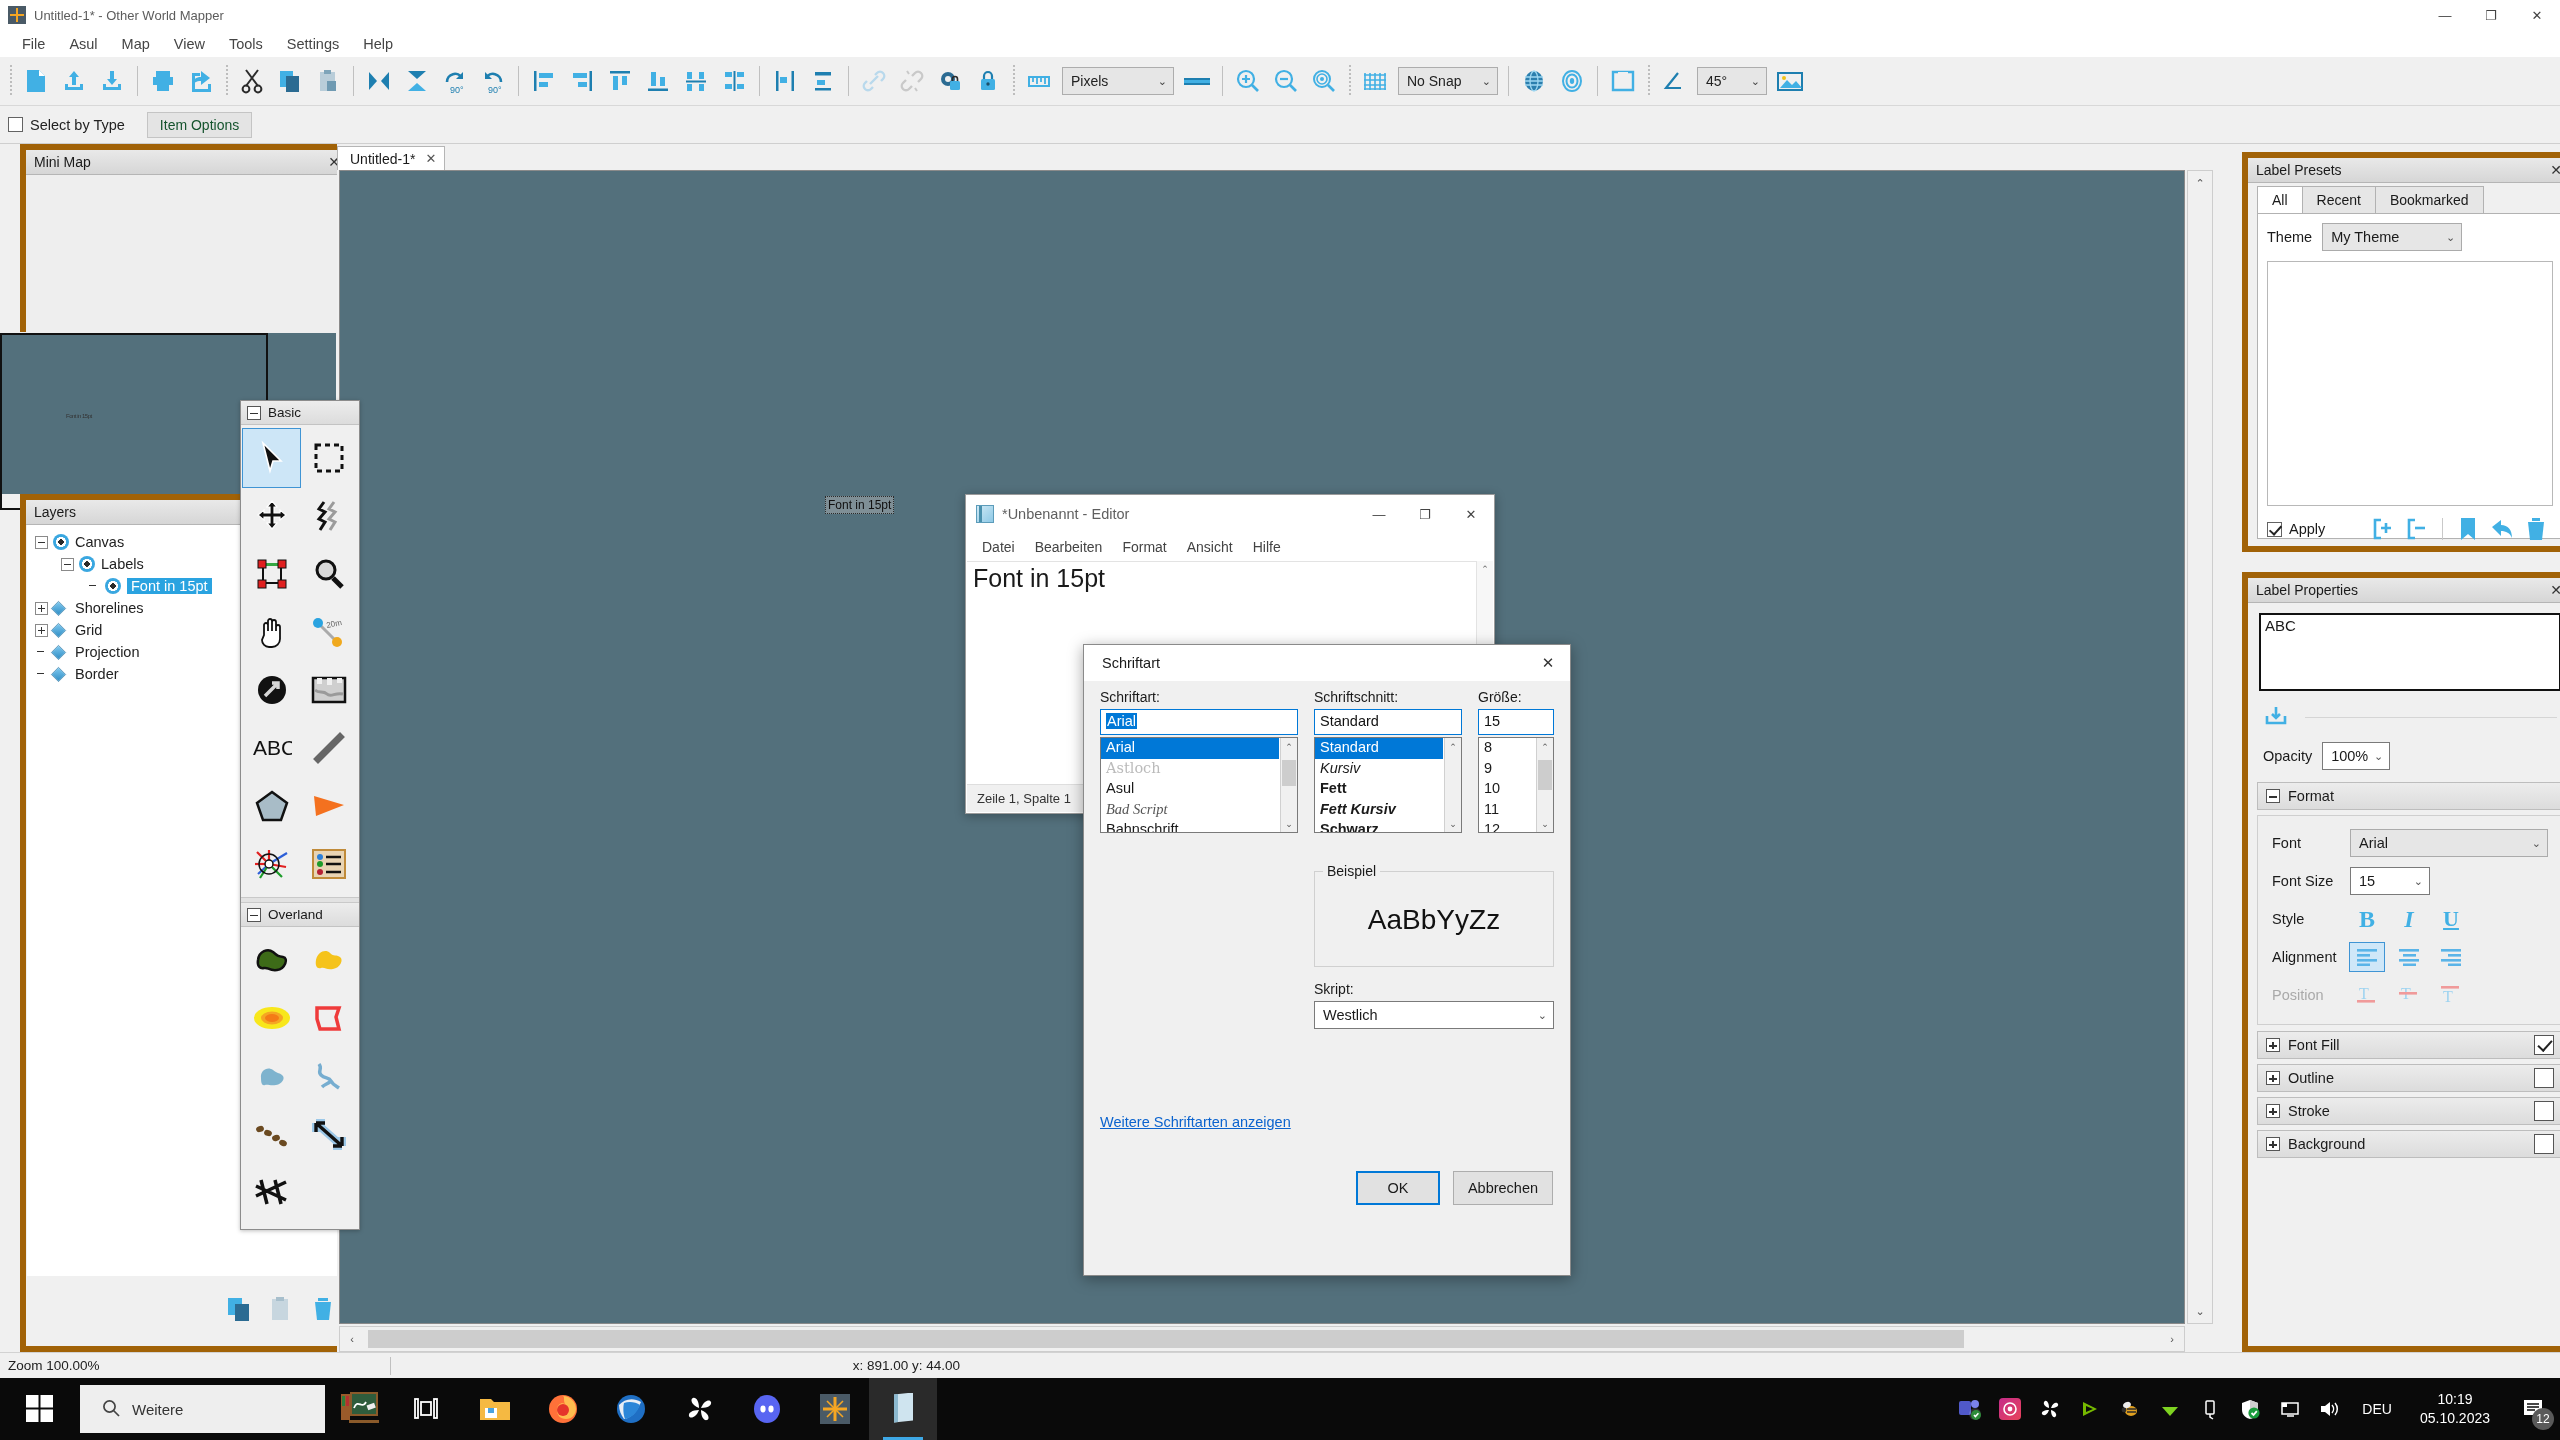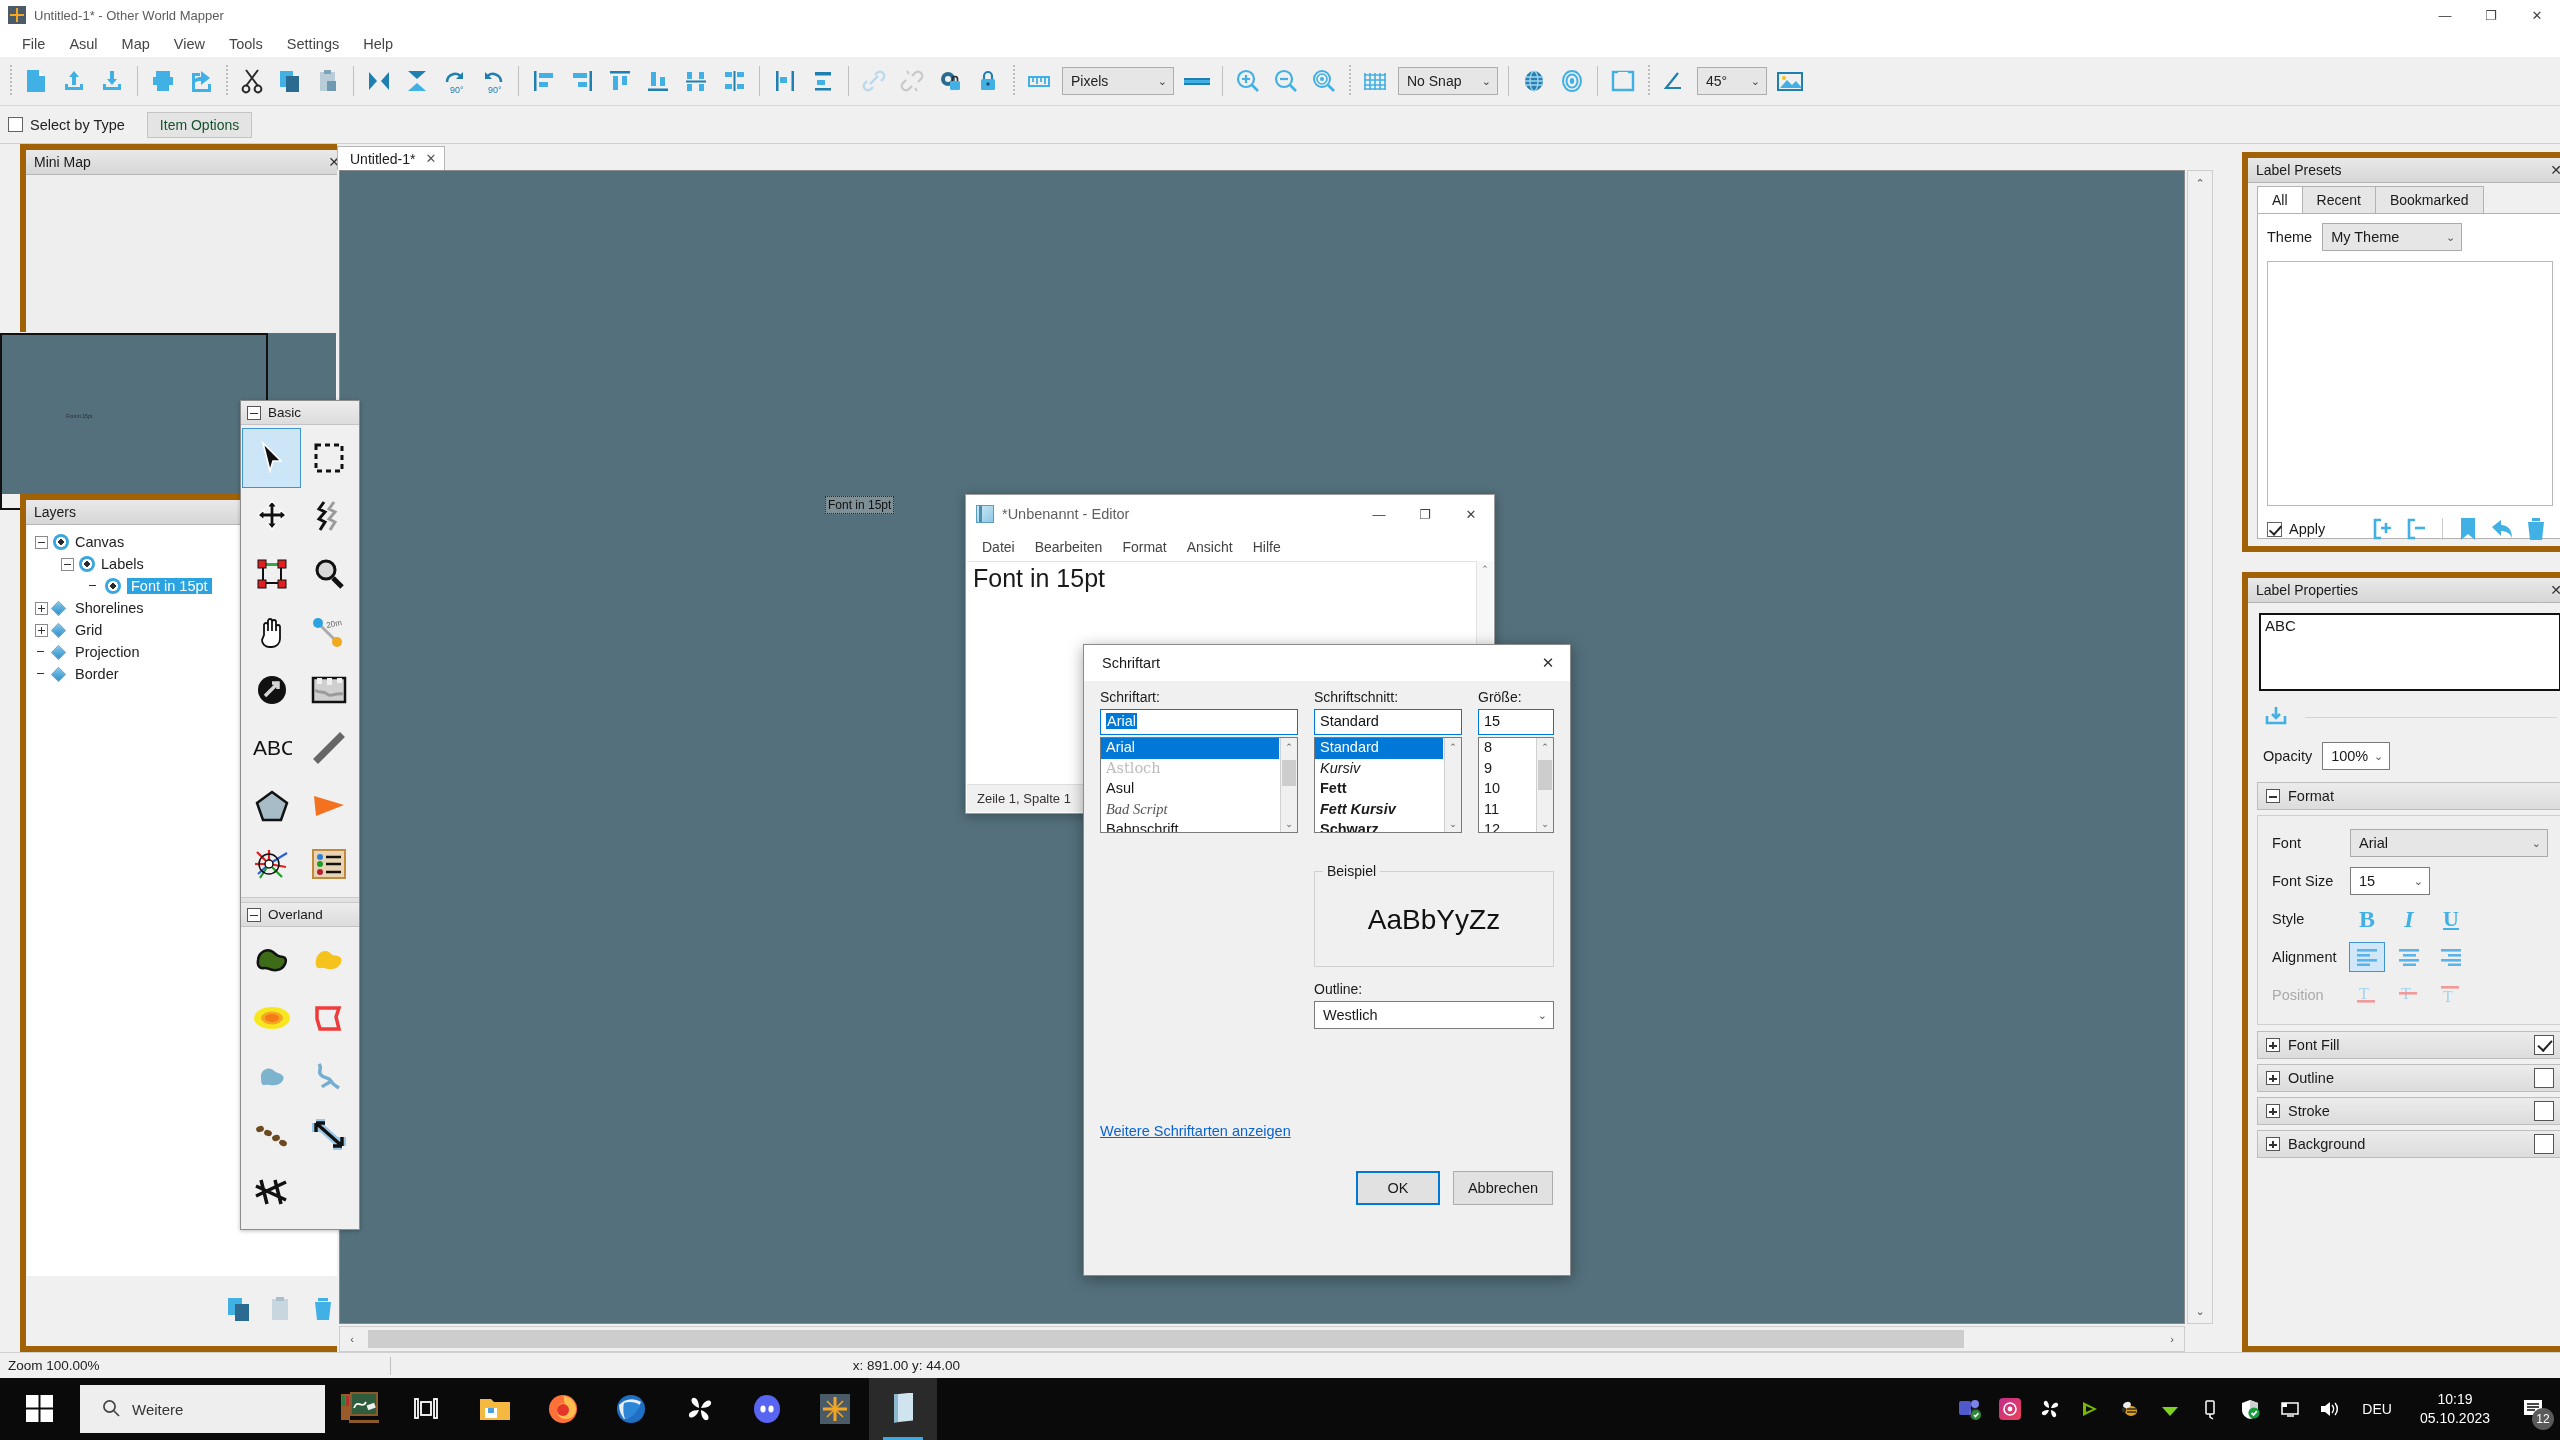--- a/index.html
+++ b/index.html
@@ -845,27 +845,27 @@
           <div class="th" style="top:22px; height:30px;"></div>
           <div class="ar" style="position:absolute; bottom:0; left:0; right:0;">⌄</div>
         </div>
       </div>
 
       <div class="grp" style="left:230px; top:190px; width:240px; height:96px;">
         <div class="cap">Beispiel</div>
         <div style="text-align:center; line-height:96px; font-size:28px; color:#111;">AaBbYyZz</div>
       </div>
 
-      <div class="fd-lbl" style="left:230px; top:300px;">Outline:</div>
+      <div class="fd-lbl" style="left:230px; top:300px;">Skript:</div>
       <div class="fd-sel" style="left:230px; top:320px; width:240px; height:28px;">
         <span style="flex:1;">Westlich</span>
         <span style="font-size:11px; color:#555;">⌄</span>
       </div>
 
-      <div class="fd-link" style="left:16px; top:442px;">Weitere Schriftarten anzeigen</div>
+      <div class="fd-link" style="left:16px; top:433px;">Weitere Schriftarten anzeigen</div>
       <div class="fd-ok" style="left:272px; top:490px; width:84px;">OK</div>
       <div class="fd-cancel" style="left:369px; top:490px; width:100px;">Abbrechen</div>
     </div>
   </div>
 
   <div class="panel" id="presets">
     <div class="panel-hd">
       <span>Label Presets</span>
       <span class="x">✕</span>
     </div>

